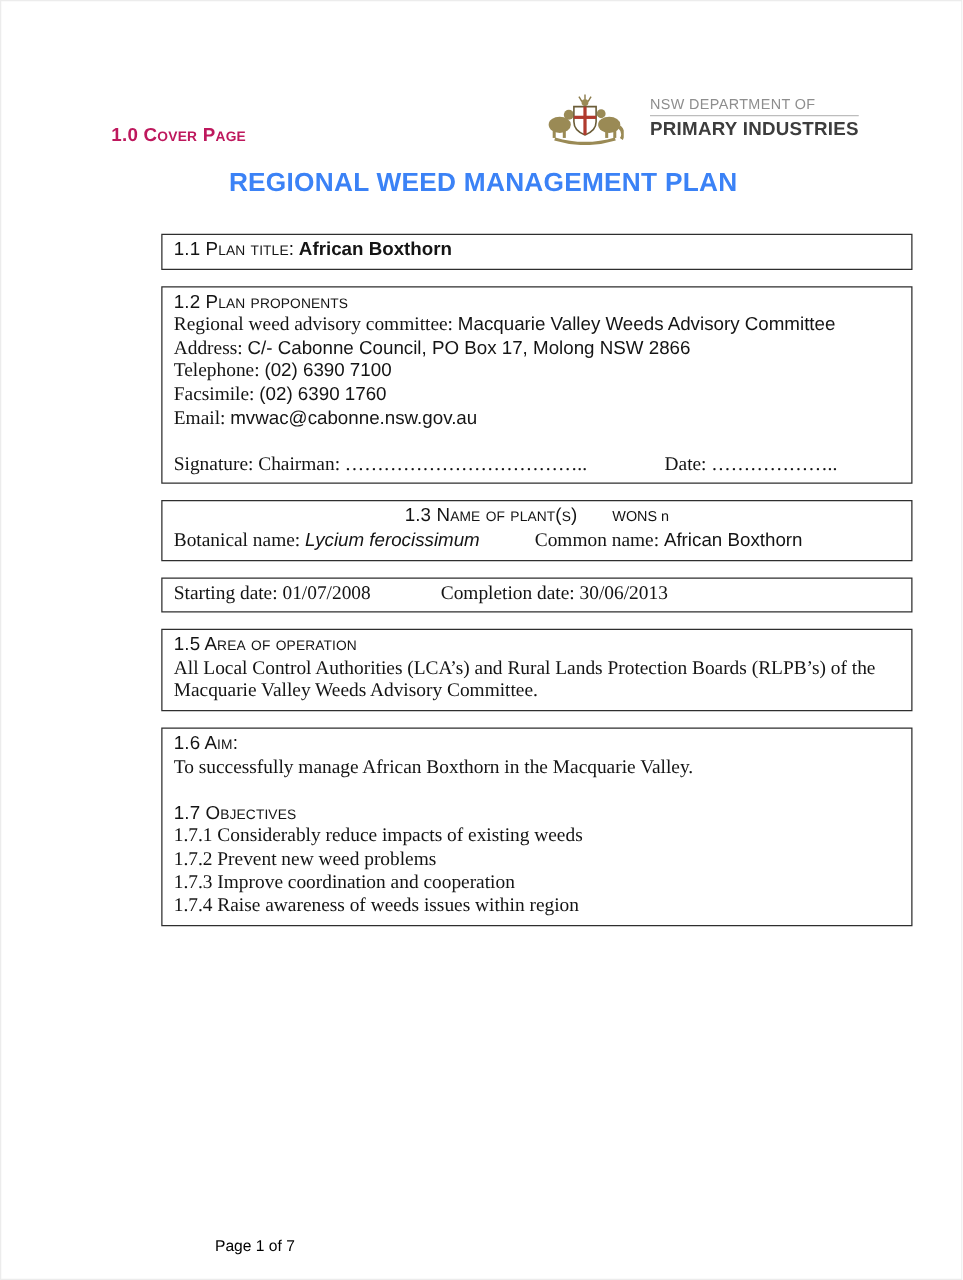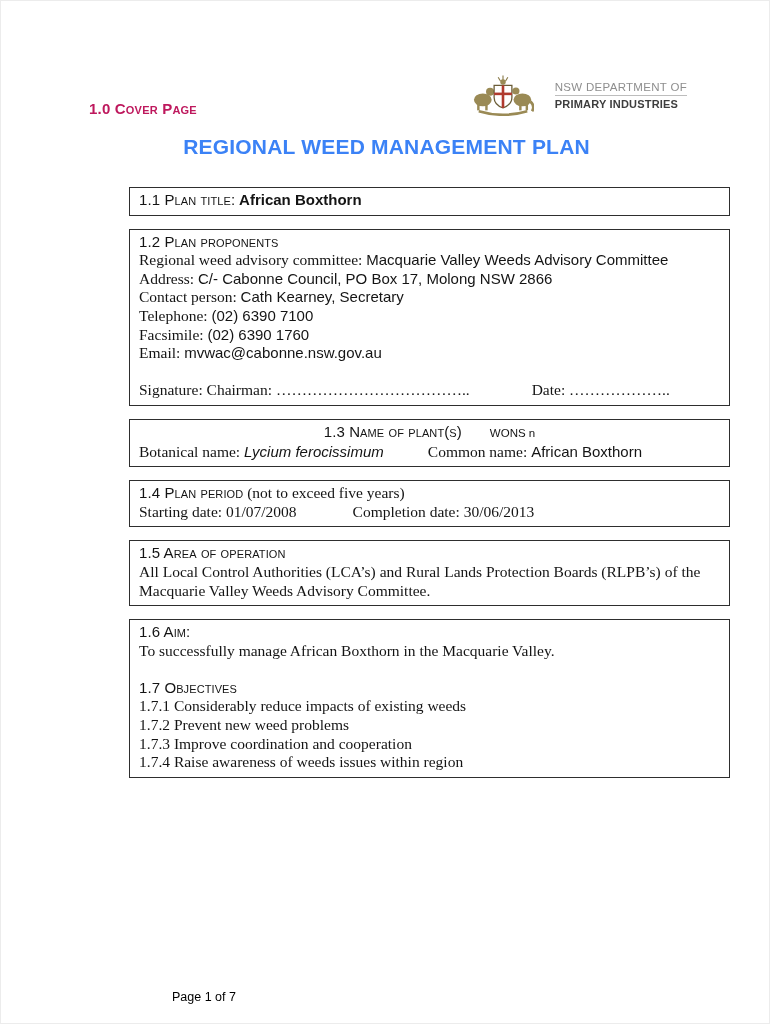--- a/index.html
+++ b/index.html
@@ -16,21 +16,21 @@
     font-family: "Liberation Sans", sans-serif; font-variant: small-caps;
     font-weight: bold; font-size: 15px; letter-spacing: .2px; color: #be185d;
   }
   .logo { position: absolute; top: 74px; right: 0; display: flex; align-items: center; gap: 21px; }
   .logo-text { display: flex; flex-direction: column; }
   .logo-line1 {
     font-family: "Liberation Sans", sans-serif; font-size: 11.5px; color: #8e8e8e;
     letter-spacing: .3px; padding-bottom: 2px; border-bottom: 1px solid #bdbdbd; white-space: nowrap;
   }
   .logo-line2 {
-    font-family: "Liberation Sans", sans-serif; font-size: 11px; font-weight: bold;
+    font-family: "Liberation Sans", sans-serif; font-size: 15px; font-weight: bold;
     color: #3d3d3d; letter-spacing: .2px; padding-top: 2px; white-space: nowrap;
   }
   .doc-title {
     position: absolute; top: 135px; left: 0; width: 100%; text-align: center;
     font-family: "Liberation Sans", sans-serif; font-weight: bold; font-size: 21px;
     letter-spacing: .2px; color: #3b82f6;
   }
   .boxes { position: absolute; top: 187px; left: 0; width: 100%; display: flex; flex-direction: column; gap: 13px; margin-left: 43px; }
   .box { border: 1px solid #2e2e2e; padding: 3px 9px 5px; font-size: 15.5px; line-height: 18.6px; background: #fff; }
   .heading {
@@ -99,24 +99,20 @@
         <div class="heading">1.2 Plan proponents</div>
         <div>
           <span>Regional weed advisory committee:</span>
           <span class="val">Macquarie Valley Weeds Advisory Committee</span>
         </div>
         <div>
           <span>Address:</span>
           <span class="val">C/- Cabonne Council, PO Box 17, Molong NSW 2866</span>
         </div>
         <div>
-          <span>Contact person:</span>
-          <span class="val">Cath Kearney, Secretary</span>
-        </div>
-        <div>
           <span>Telephone:</span>
           <span class="val">(02) 6390 7100</span>
         </div>
         <div>
           <span>Facsimile:</span>
           <span class="val">(02) 6390 1760</span>
         </div>
         <div>
           <span>Email:</span>
           <span class="val">mvwac@cabonne.nsw.gov.au</span>
@@ -133,24 +129,20 @@
           <span class="tag">WONS n</span>
         </div>
         <div>
           <span>Botanical name:</span>
           <span class="val italic">Lycium ferocissimum</span><span class="gap-group"><span>Common name:</span>
           <span class="val">African Boxthorn</span></span>
         </div>
       </div>
 
       <div class="box">
-        <div>
-          <span class="heading">1.4 Plan period</span>
-          <span>(not to exceed five years)</span>
-        </div>
         <div>
           <span>Starting date:</span>
           <span>01/07/2008</span><span class="gap-group2"><span>Completion date:</span>
           <span>30/06/2013</span></span>
         </div>
       </div>
 
       <div class="box">
         <div class="heading">1.5 Area of operation</div>
         <div>All Local Control Authorities (LCA’s) and Rural Lands Protection Boards (RLPB’s) of the Macquarie Valley Weeds Advisory Committee.</div>

